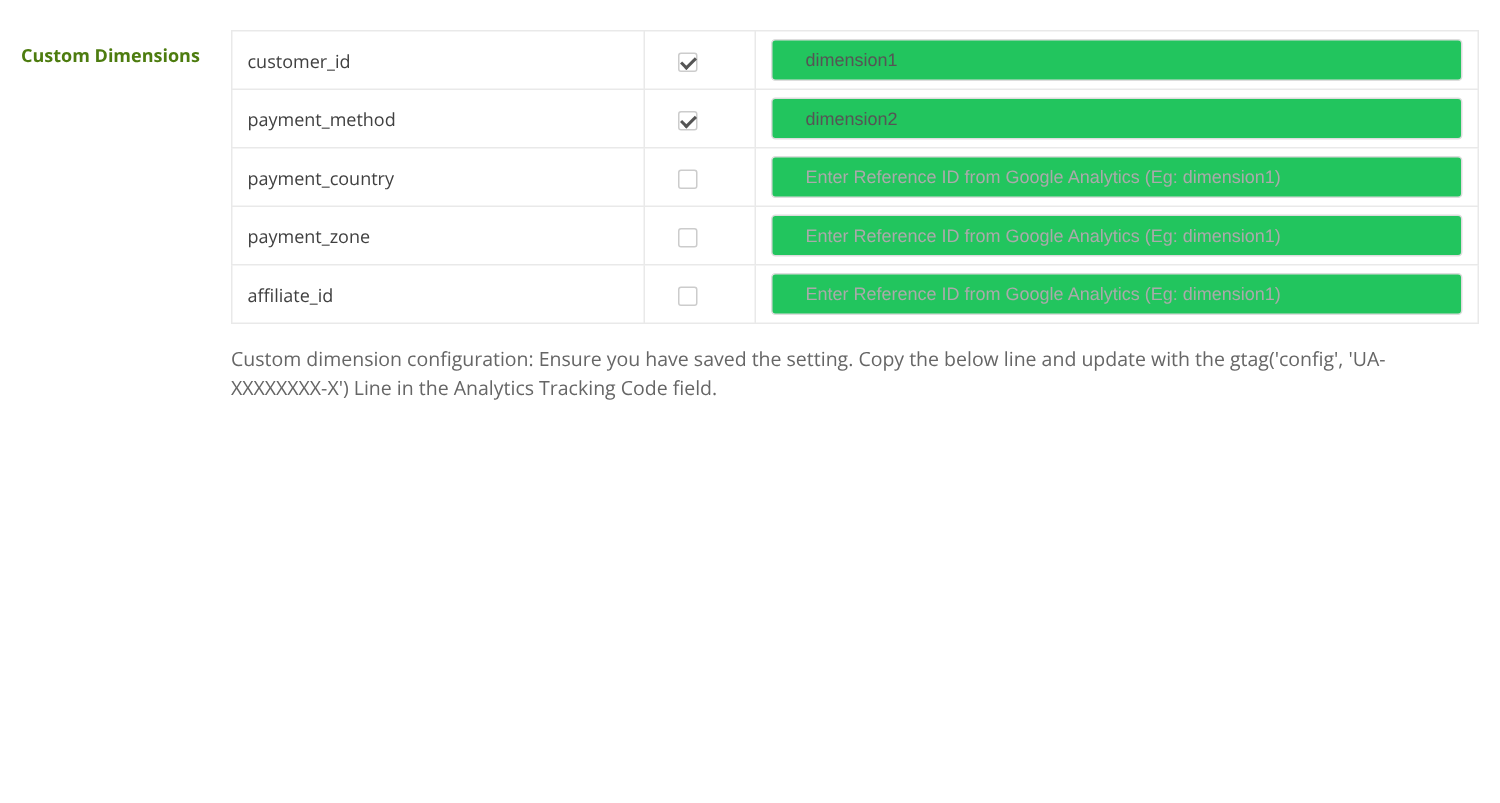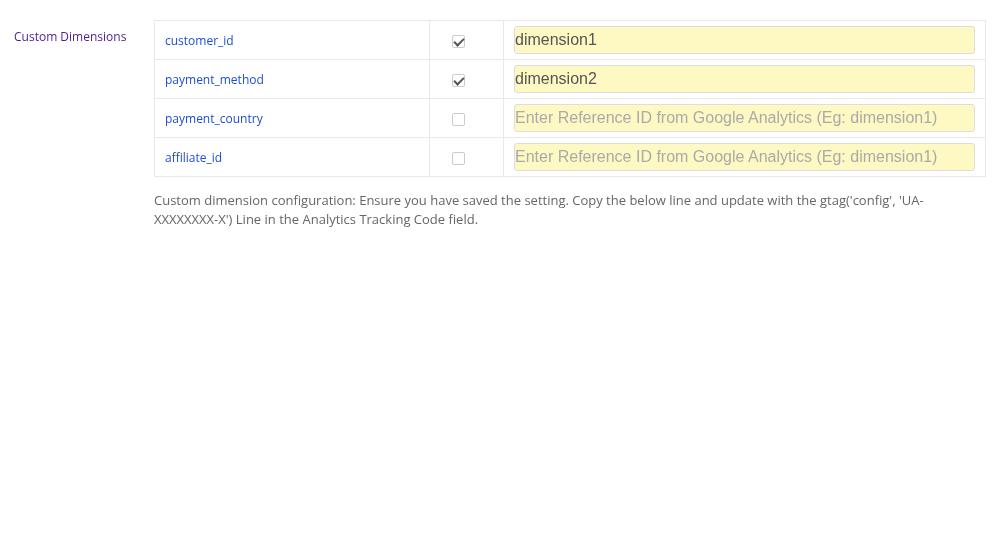--- a/index.html
+++ b/index.html
@@ -7,38 +7,38 @@
       font-family: -apple-system, "Segoe UI", "Open Sans", Helvetica, Arial, sans-serif;
       font-size: 13px;
       color: #555;
       background: #fff;
       padding: 20px 14px 10px 14px;
     }
     .form-row { display: flex; align-items: flex-start; }
     .side-label {
       width: 140px;
       flex-shrink: 0;
-      font-weight: 400;
-      color: #4c1d95;
+      font-weight: 700;
+      color: #4d7c0f;
       font-size: 12px;
       padding-top: 8px;
     }
     .main-col { flex: 1; }
     .dim-table {
       width: 100%;
       border-collapse: collapse;
       border: 1px solid #e9e9e9;
     }
     .dim-table td {
       border: 1px solid #e9e9e9;
       padding: 5px 10px;
       vertical-align: middle;
       height: 37px;
     }
-    .col-name { width: 275px; color: #1d4ed8; font-size: 12px; }
+    .col-name { width: 275px; color: #404040; font-size: 12px; }
     .col-check { width: 74px; text-align: left; padding-left: 22px !important; }
     .col-input { }
     .chk {
       -webkit-appearance: none;
       appearance: none;
       width: 13px;
       height: 13px;
       border: 1px solid #ccc;
       border-radius: 2px;
       background: #fff;
@@ -53,24 +53,24 @@
       width: 4px; height: 8px;
       border: solid #555;
       border-width: 0 2px 2px 0;
       transform: rotate(45deg);
     }
     .txt {
       width: 100%;
       height: 28px;
       border: 1px solid #ddd;
       border-radius: 3px;
-      padding: 0 0;
-      font-size: 16px;
+      padding: 0 22px;
+      font-size: 12px;
       color: #555;
-      background: #fef9c3;
+      background: #22c55e;
     }
     .txt::placeholder { color: #aaa; }
     .help-text {
       margin-top: 14px;
       color: #666;
       font-size: 13px;
       line-height: 1.45;
     }
   </style>
 </head>
@@ -90,20 +90,25 @@
             <td class="col-name">payment_method</td>
             <td class="col-check"><input type="checkbox" class="chk" checked="" style=""></td>
             <td class="col-input"><input type="text" class="txt" placeholder="Enter Reference ID from Google Analytics (Eg: dimension1)" value="dimension2" style=""></td>
           </tr>
           <tr>
             <td class="col-name">payment_country</td>
             <td class="col-check"><input type="checkbox" class="chk" style=""></td>
             <td class="col-input"><input type="text" class="txt" placeholder="Enter Reference ID from Google Analytics (Eg: dimension1)" style=""></td>
           </tr>
           <tr>
+            <td class="col-name">payment_zone</td>
+            <td class="col-check"><input type="checkbox" class="chk" style=""></td>
+            <td class="col-input"><input type="text" class="txt" placeholder="Enter Reference ID from Google Analytics (Eg: dimension1)" style=""></td>
+          </tr>
+          <tr>
             <td class="col-name">affiliate_id</td>
             <td class="col-check"><input type="checkbox" class="chk" style=""></td>
             <td class="col-input"><input type="text" class="txt" placeholder="Enter Reference ID from Google Analytics (Eg: dimension1)" style=""></td>
           </tr>
         </tbody>
     </table>
 
     <div class="help-text">Custom dimension configuration: Ensure you have saved the setting. Copy the below line and update with the gtag('config', 'UA-XXXXXXXX-X') Line in the Analytics Tracking Code field.</div>
 
   </div>

